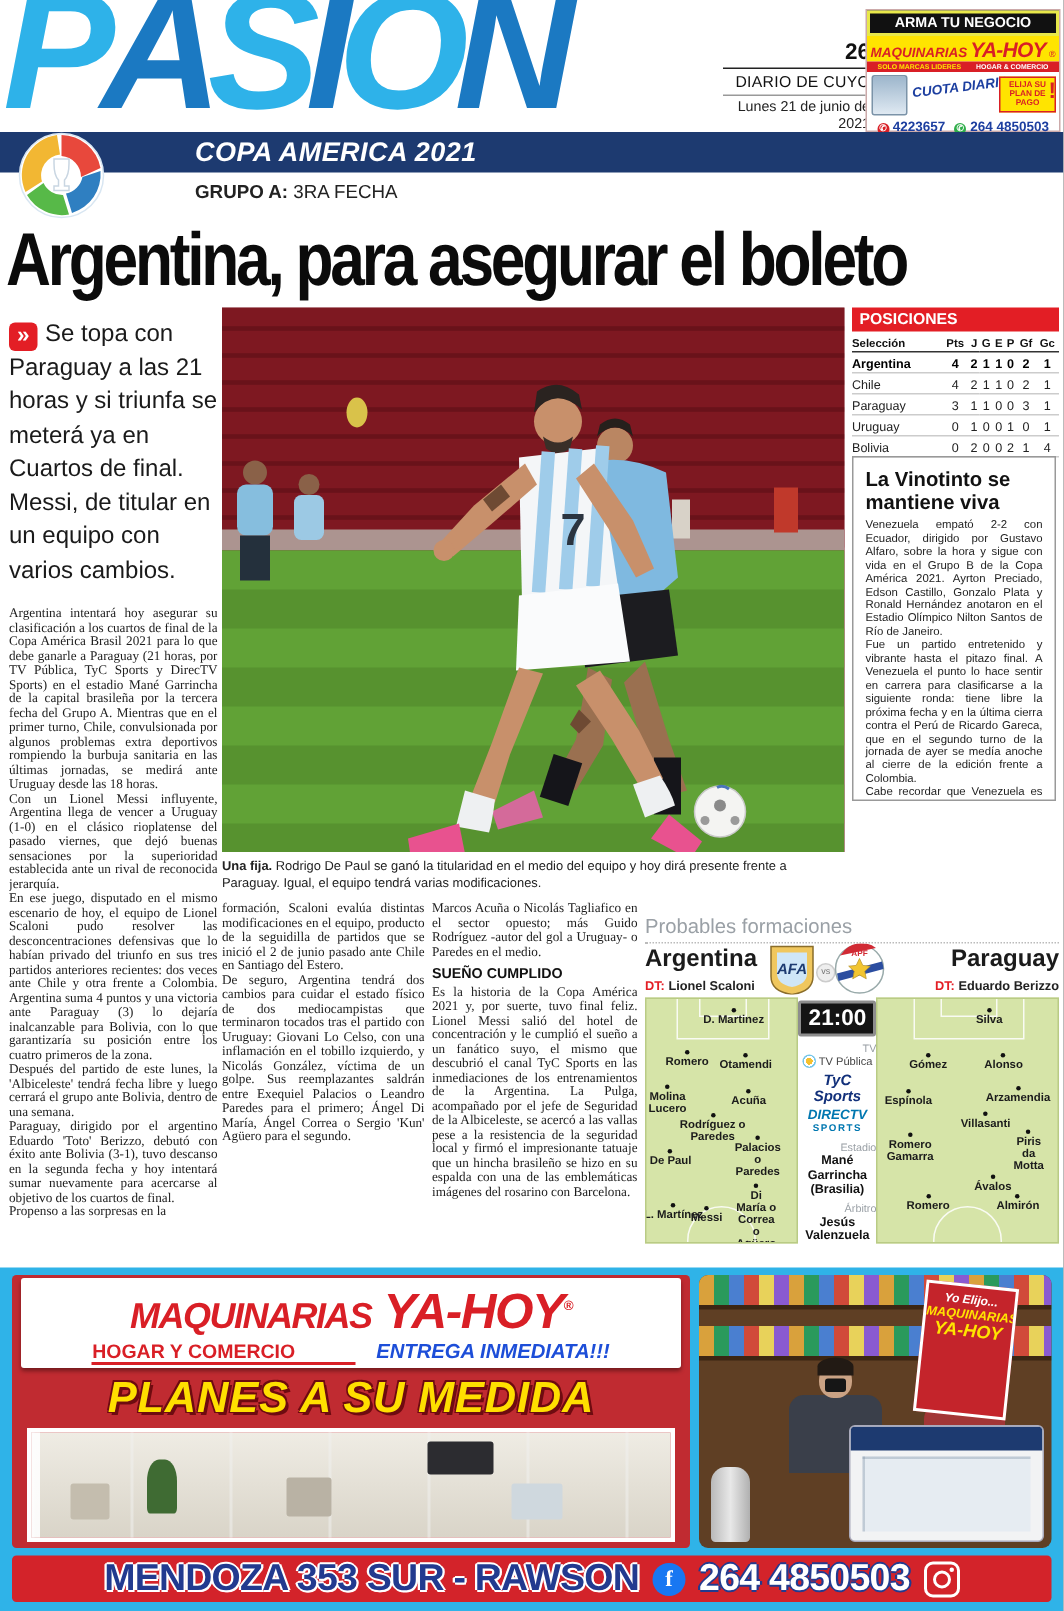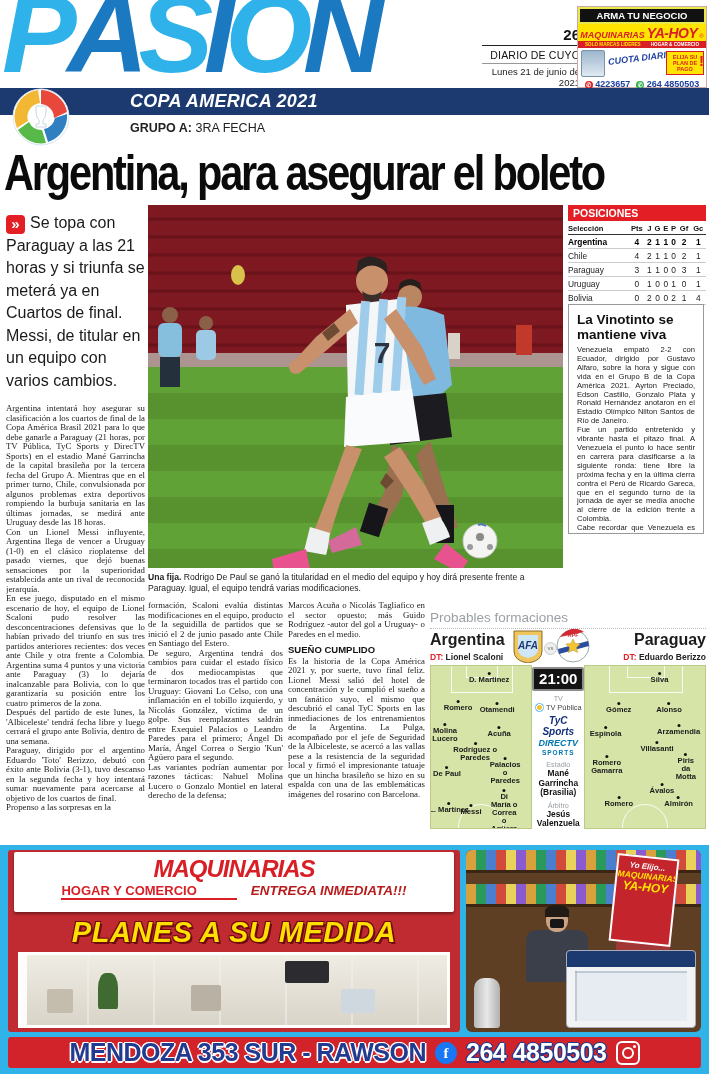--- a/index.html
+++ b/index.html
@@ -96,39 +96,39 @@
   .half .box{position:absolute;left:20%;top:-1px;width:60%;height:26px;border:1px solid rgba(255,255,255,.85);}
   .half .gbox{position:absolute;left:35%;top:-1px;width:30%;height:11px;border:1px solid rgba(255,255,255,.85);}
   .half .circ{position:absolute;left:50%;bottom:-22px;width:44px;height:44px;border:1px solid rgba(255,255,255,.85);
               border-radius:50%;transform:translateX(-50%);}
   .player{position:absolute;transform:translate(-50%,0);text-align:center;
           font-weight:bold;font-size:7.6px;line-height:8px;color:#1b1b1b;white-space:pre-line;}
   .player i{display:block;width:3px;height:3px;background:#111;border-radius:50%;margin:0 auto 1px;font-style:normal;}
   .infocol{width:56px;background:#fff;text-align:center;overflow:hidden;}
   .timebox{margin:2px auto 3px;width:48px;background:#141414;color:#fff;font-weight:bold;font-size:15px;
            line-height:20px;border:2px solid #8d8d8d;border-radius:2px;}
-  .glabel{color:#9aa0a6;font-size:7.2px;margin-top:3px;}
+  .glabel{color:#9aa0a6;font-size:7.2px;margin-top:3px;text-align:right;}
   .tvpub{display:flex;align-items:center;justify-content:center;gap:2px;font-size:7.4px;color:#444;}
   .sun{width:9px;height:9px;border-radius:50%;background:radial-gradient(circle at 50% 50%, #f6c12e 0 35%, #fff 36% 55%, #74c6ea 56%);}
   .tyc{color:#12307a;font:italic bold 10px "Liberation Sans",sans-serif;margin-top:3px;}
   .dtv{color:#0077b0;font:italic bold 9px "Liberation Sans",sans-serif;line-height:9px;margin-top:2px;}
   .dtv small{font-style:normal;font-weight:bold;font-size:6.5px;letter-spacing:1px;display:block;}
   .gval{font-weight:bold;font-size:8.4px;line-height:9.5px;color:#111;}
   
   .bottomad{position:absolute;left:0;top:845px;width:709px;height:229px;background:#2fb3e8;}
   .ad-left{position:absolute;left:8px;top:5px;width:452px;height:182px;background:#c02b31;overflow:hidden;border-radius:3px;}
   .ad-banner{position:absolute;left:6px;top:2px;right:6px;height:60px;background:#fff;border-radius:2px;
              box-shadow:0 2px 3px rgba(0,0,0,.4);text-align:center;}
   .ab-row1{display:flex;align-items:baseline;justify-content:center;gap:8px;margin-top:3px;}
   .ab-b1{color:#d91f26;font:italic bold 24px "Liberation Sans",sans-serif;letter-spacing:-1px;}
   .ab-b2{color:#d91f26;font:italic bold 33px "Liberation Sans",sans-serif;letter-spacing:-1px;}
   .ab-reg{color:#d91f26;font-size:9px;vertical-align:super;}
   .ab-row2{display:flex;justify-content:center;gap:14px;align-items:baseline;}
   .ab-s1{color:#d91f26;font-weight:bold;font-size:13px;border-bottom:2px solid #d91f26;padding-right:40px;}
-  .ab-s2{color:#b91c1c;font:italic bold 13.5px "Liberation Sans",sans-serif;}
+  .ab-s2{color:#1d4ed8;font:italic bold 13.5px "Liberation Sans",sans-serif;}
   .ad-planes{position:absolute;left:0;top:66px;width:100%;text-align:center;color:#ffdf00;
              font:italic bold 29px "Liberation Sans",sans-serif;letter-spacing:.5px;
              text-shadow:2px 2px 0 #6e0b10,-1px -1px 0 #6e0b10,1px -1px 0 #6e0b10,-1px 1px 0 #6e0b10;}
   .ad-glass{position:absolute;left:10px;top:102px;right:10px;bottom:4px;background:
       linear-gradient(90deg, rgba(255,255,255,.9) 0 6px, rgba(255,255,255,0) 6px),
       linear-gradient(90deg, rgba(240,240,238,.55) 0 2px, rgba(0,0,0,0) 2px 64px),
       linear-gradient(#efece4, #d9d4c8);background-size:100% 100%, 66px 100%, 100% 100%;border:3px solid #fff;}
   .ad-glass .blob{position:absolute;border-radius:2px;}
   .ad-right{position:absolute;left:466px;top:5px;width:235px;height:182px;background:#5f3f24;overflow:hidden;border-radius:6px;}
   .shelf{position:absolute;left:0;width:100%;height:20px;
@@ -306,21 +306,20 @@
     </svg>
   </div>
   <div class="caption">
     <b>Una fija.</b>
     <span>Rodrigo De Paul se ganó la titularidad en el medio del equipo y hoy dirá presente frente a Paraguay. Igual, el equipo tendrá varias modificaciones.</span>
   </div>
 
   <div class="col col2">
       <p>formación, Scaloni evalúa distintas modificaciones en el equipo, producto de la seguidilla de partidos que se inició el 2 de junio pasado ante Chile en Santiago del Estero.</p>
       <p>De seguro, Argentina tendrá dos cambios para cuidar el estado físico de dos mediocampistas que terminaron tocados tras el partido con Uruguay: Giovani Lo Celso, con una inflamación en el tobillo izquierdo, y Nicolás González, víctima de un golpe. Sus reemplazantes saldrán entre Exequiel Palacios o Leandro Paredes para el primero; Ángel Di María, Ángel Correa o Sergio 'Kun' Agüero para el segundo.</p>
-      <p>Las variantes podrían aumentar por razones tácticas: Nahuel Molina Lucero o Gonzalo Montiel en lateral derecho de la defensa;</p>
     </div>
   <div class="col col3">
     <div>
         <p>Marcos Acuña o Nicolás Tagliafico en el sector opuesto; más Guido Rodríguez -autor del gol a Uruguay- o Paredes en el medio.</p>
       </div>
     <div class="subhead">SUEÑO CUMPLIDO</div>
     <div>
         <p>Es la historia de la Copa América 2021 y, por suerte, tuvo final feliz. Lionel Messi salió del hotel de concentración y le cumplió el sueño a un fanático suyo, el mismo que descubrió el canal TyC Sports en las inmediaciones de los entrenamientos de la Argentina. La Pulga, acompañado por el jefe de Seguridad de la Albiceleste, se acercó a las vallas pese a la resistencia de la seguridad local y firmó el impresionante tatuaje que un hincha brasileño se hizo en su espalda con una de las emblemáticas imágenes del rosarino con Barcelona.</p>
       </div>
   </div>
@@ -493,20 +492,21 @@
           <div class="player" style="left: 78%; top: 80%; text-align: right;"><i></i>Almirón</div>
         </div>
     </div>
   </section>
 
   <section class="bottomad">
     <div class="ad-left">
       <div class="ad-banner">
         <div class="ab-row1">
           <span class="ab-b1">MAQUINARIAS</span>
+          <span class="ab-b2"><span>YA-HOY</span><span class="ab-reg">®</span></span>
         </div>
         <div class="ab-row2">
           <span class="ab-s1">HOGAR Y COMERCIO</span>
           <span class="ab-s2">ENTREGA INMEDIATA!!!</span>
         </div>
       </div>
       <div class="ad-planes">PLANES A SU MEDIDA</div>
       <div class="ad-glass">
         <div class="blob" style="left:62%;top:6px;width:44px;height:22px;background:#2c2c30;"></div>
         <div class="blob" style="left:18%;top:18px;width:20px;height:36px;background:#3f6b33;border-radius:40% 40% 10% 10%;"></div>

